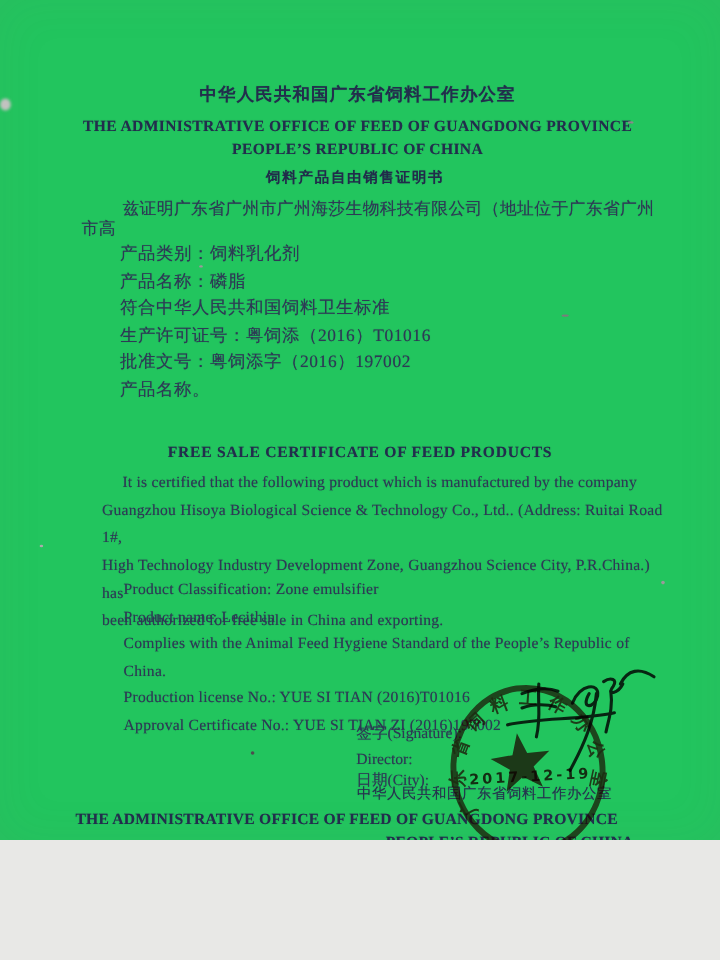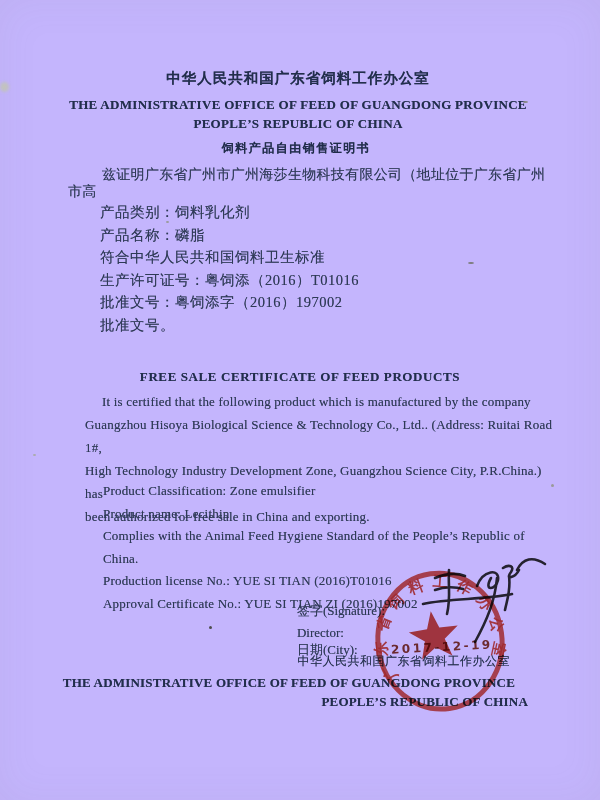--- a/index.html
+++ b/index.html
@@ -1,18 +1,18 @@
 <!DOCTYPE html>
 <html><head>
 <meta charset="utf-8">
 <style>
   html,body{margin:0;padding:0;background:#e8e8e6;}
   .sheet{
-    position:relative;width:600px;height:800px;margin:0 auto;
-    background:#c4b5fd;overflow:hidden;
+    position:relative;width:600px;height:700px;margin:0 auto;
+    background:#22c55e;overflow:hidden;
     font-family:"Liberation Serif","DejaVu Serif",serif;
     color:#2e3a55;
     box-shadow:inset 0 0 40px rgba(120,120,115,0.08);
   }
   .sheet *{box-sizing:border-box;}
   .blur{text-shadow:0 0 0.6px rgba(40,52,84,0.55);}
 
   
   .header{position:absolute;top:69px;left:0;right:4px;text-align:center;}
   .h-cn{font-size:14.5px;font-weight:bold;letter-spacing:1px;color:#222e4c;}
@@ -87,21 +87,21 @@
   <div class="cn-para">
     <div class="cn-line indent blur">兹证明广东省广州市广州海莎生物科技有限公司（地址位于广东省广州市高</div>
   </div>
 
   <div class="cn-items">
     <div class="blur">产品类别：饲料乳化剂</div>
     <div class="blur">产品名称：磷脂</div>
     <div class="blur">符合中华人民共和国饲料卫生标准</div>
     <div class="blur">生产许可证号：粤饲添（2016）T01016</div>
     <div class="blur">批准文号：粤饲添字（2016）197002</div>
-    <div class="blur">批准文号。</div>
+    <div class="blur">产品名称。</div>
   </div>
 
   <div class="en-title blur">FREE SALE CERTIFICATE OF FEED PRODUCTS</div>
 
   <div class="en-para">
     <div class="en-line indent blur">It is certified that the following product which is manufactured by the company</div>
     <div class="en-line blur">Guangzhou Hisoya Biological Science &amp; Technology Co., Ltd.. (Address: Ruitai Road 1#,</div>
     <div class="en-line blur">High Technology Industry Development Zone, Guangzhou Science City, P.R.China.) has</div>
     <div class="en-line blur">been authorized for free sale in China and exporting.</div>
   </div>

